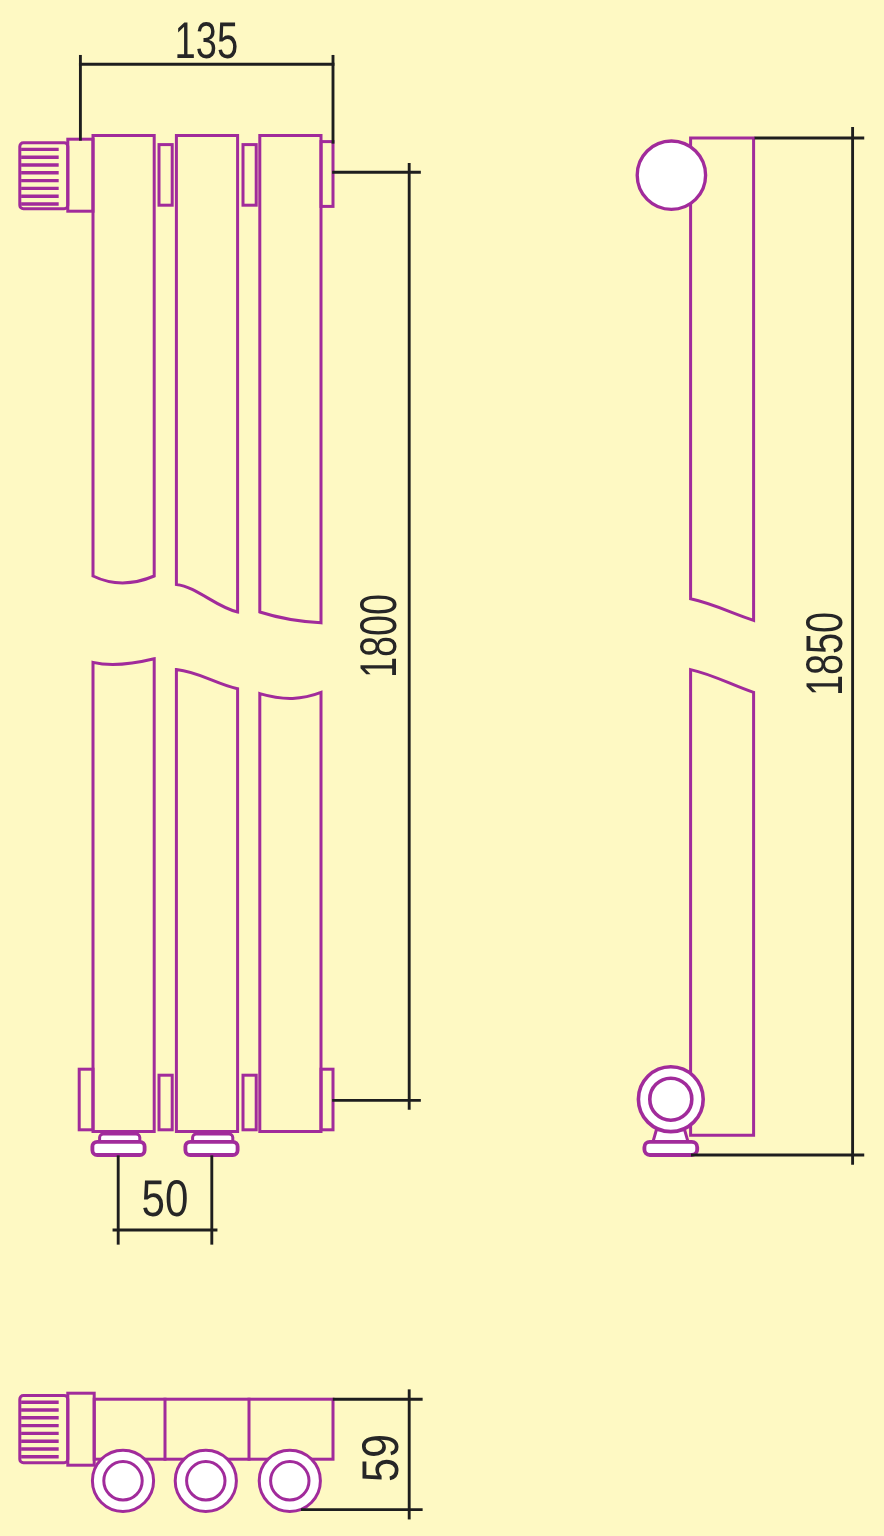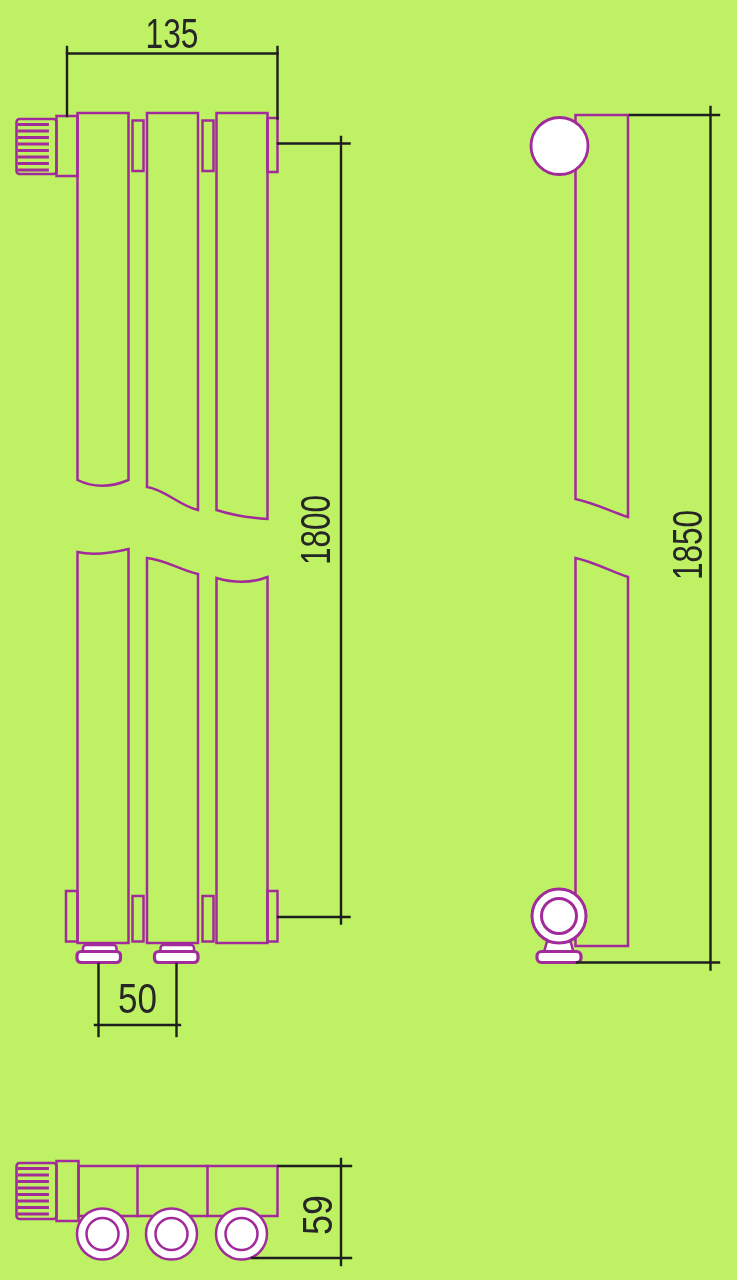--- a/index.html
+++ b/index.html
@@ -4,21 +4,21 @@
 <style>
   html, body {
     margin: 0;
     padding: 0;
     background: #ffffff;
   }
   .stage {
     position: relative;
     width: 737px;
     height: 1280px;
-    background: #bef264;
+    background: #fef9c3;
     overflow: hidden;
   }
   svg {
     display: block;
   }
   text.dim-label {
     font-family: "Liberation Sans", "DejaVu Sans", sans-serif;
     font-size: 43px;
     font-weight: 400;
   }

